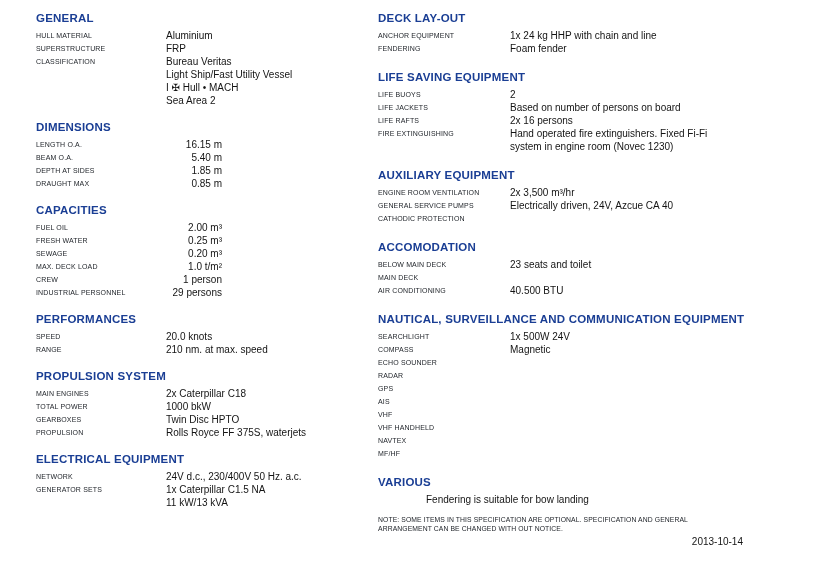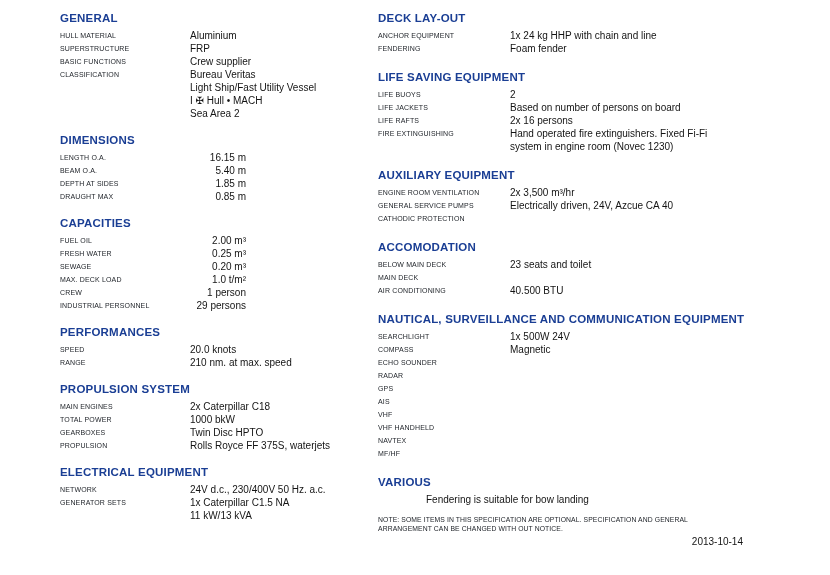--- a/index.html
+++ b/index.html
@@ -5,21 +5,21 @@
   html, body { margin:0; padding:0; }
   body {
     width:830px; height:575px;
     background:#ffffff;
     font-family:"Liberation Sans", sans-serif;
     color:#141414;
     position:relative;
     overflow:hidden;
   }
   .col { position:absolute; top:12px; }
-  #col-left  { left:60px;  width:335px; }
+  #col-left  { left:36px;  width:335px; }
   #col-right { left:378px; width:405px; }
 
   #col-left  .section + .section { margin-top:14px; }
   #col-right .section + .section { margin-top:16px; }
 
   .sec-title {
     font-size:11.5px;
     font-weight:bold;
     color:#1a3e94;
     margin:0 0 4px 0;
@@ -79,26 +79,20 @@
           <div class="vline">Aluminium</div>
         </div>
       </div>
       <div class="row">
         <div class="label">SUPERSTRUCTURE</div>
         <div class="value">
           <div class="vline">FRP</div>
         </div>
       </div>
       <div class="row">
-        <div class="label">BASIC FUNCTIONS</div>
-        <div class="value">
-          <div class="vline">Crew supplier</div>
-        </div>
-      </div>
-      <div class="row">
         <div class="label">CLASSIFICATION</div>
         <div class="value">
           <div class="vline">Bureau Veritas</div>
           <div class="vline">Light Ship/Fast Utility Vessel</div>
           <div class="vline">I ✠ Hull • MACH</div>
           <div class="vline">Sea Area 2</div>
         </div>
       </div>
     </section>
     <section class="section align-right">

